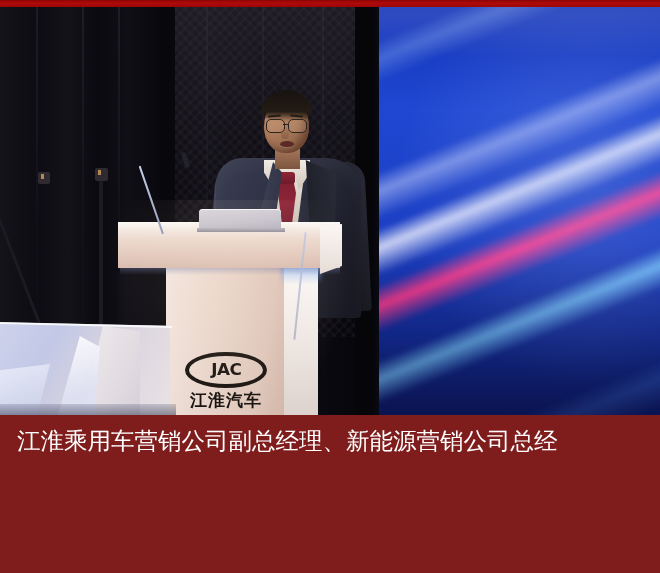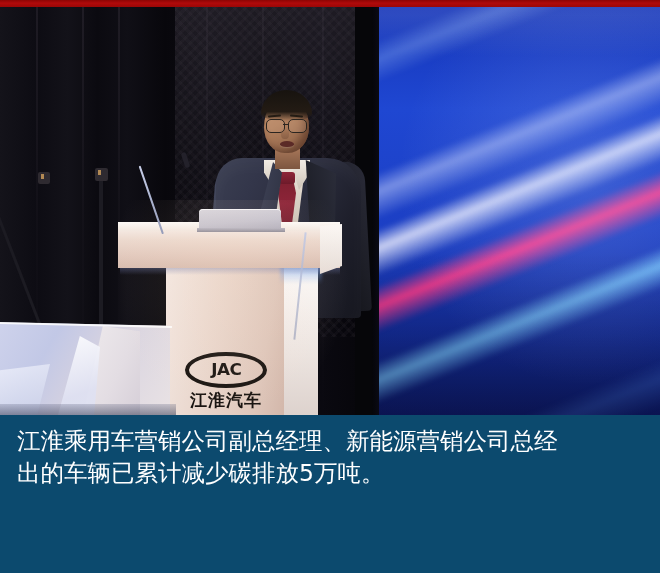--- a/index.html
+++ b/index.html
@@ -466,21 +466,21 @@
     z-index: 25;
     pointer-events: none;
   }
 
   
   #caption {
     position: absolute;
     left: 0; top: 415px;
     width: 660px;
     height: 158px;
-    background: #0c4a6e;
+    background: #7f1d1d;
     box-sizing: border-box;
     padding: 10px 16px 0 17px;
   }
   #caption p {
     margin: 0;
     color: #ffffff;
     font-family: "DejaVu Sans", "Liberation Sans", sans-serif;
     font-size: 23.5px;
     line-height: 32px;
     letter-spacing: 0px;
@@ -569,16 +569,15 @@
     <div class="stage-facet-c"></div>
     <div class="stage-facet-b"></div>
     <div class="stage-edge-line"></div>
     <div class="stage-shadow"></div>
 
     <div class="spot"></div>
   </div>
 
   <div id="caption">
     <p>江淮乘用车营销公司副总经理、新能源营销公司总经</p>
-    <p>出的车辆已累计减少碳排放5万吨。</p>
   </div>
 
 </div>
 
 </body></html>

